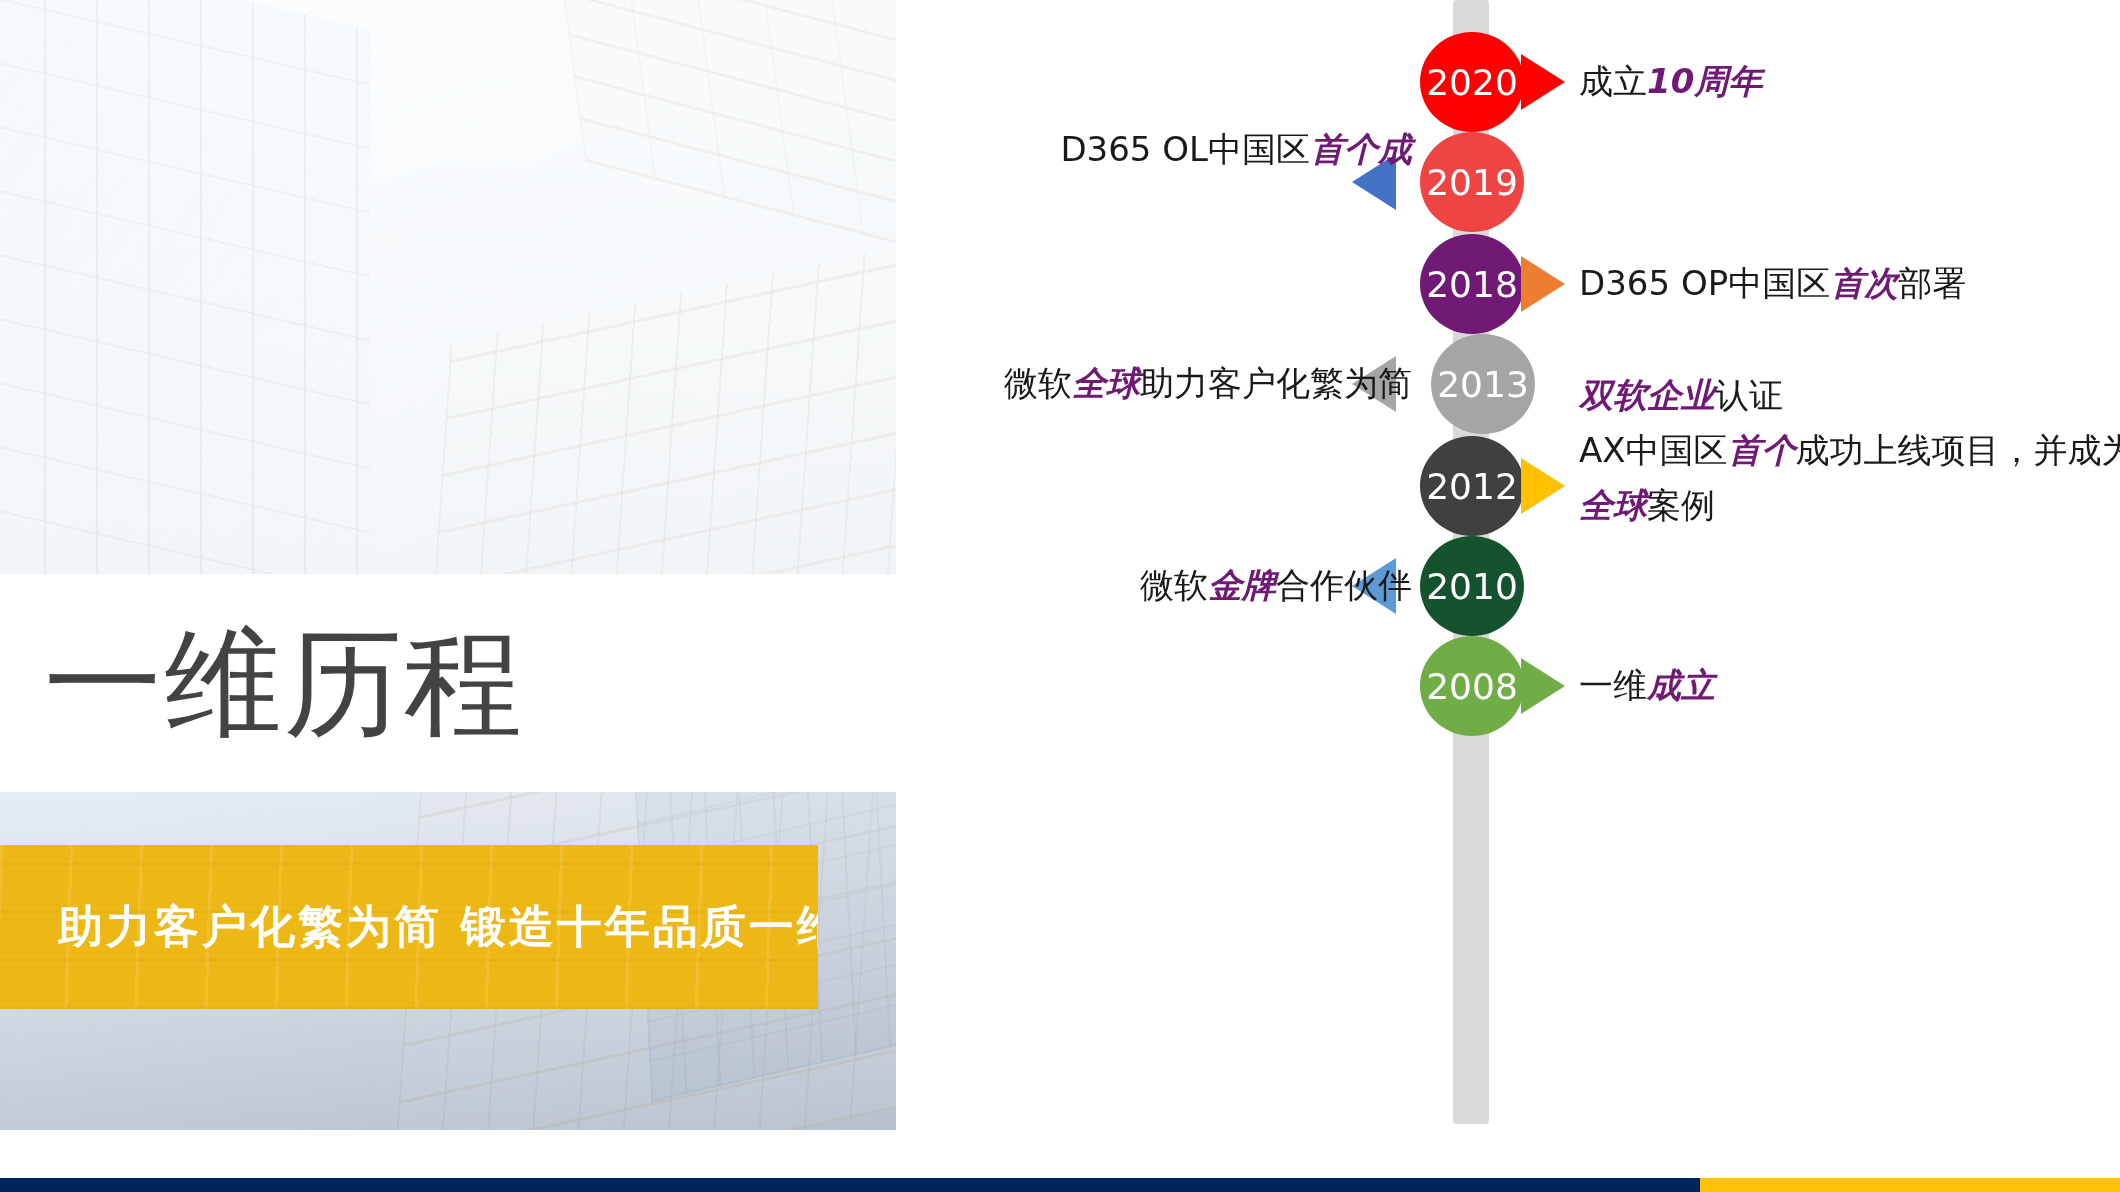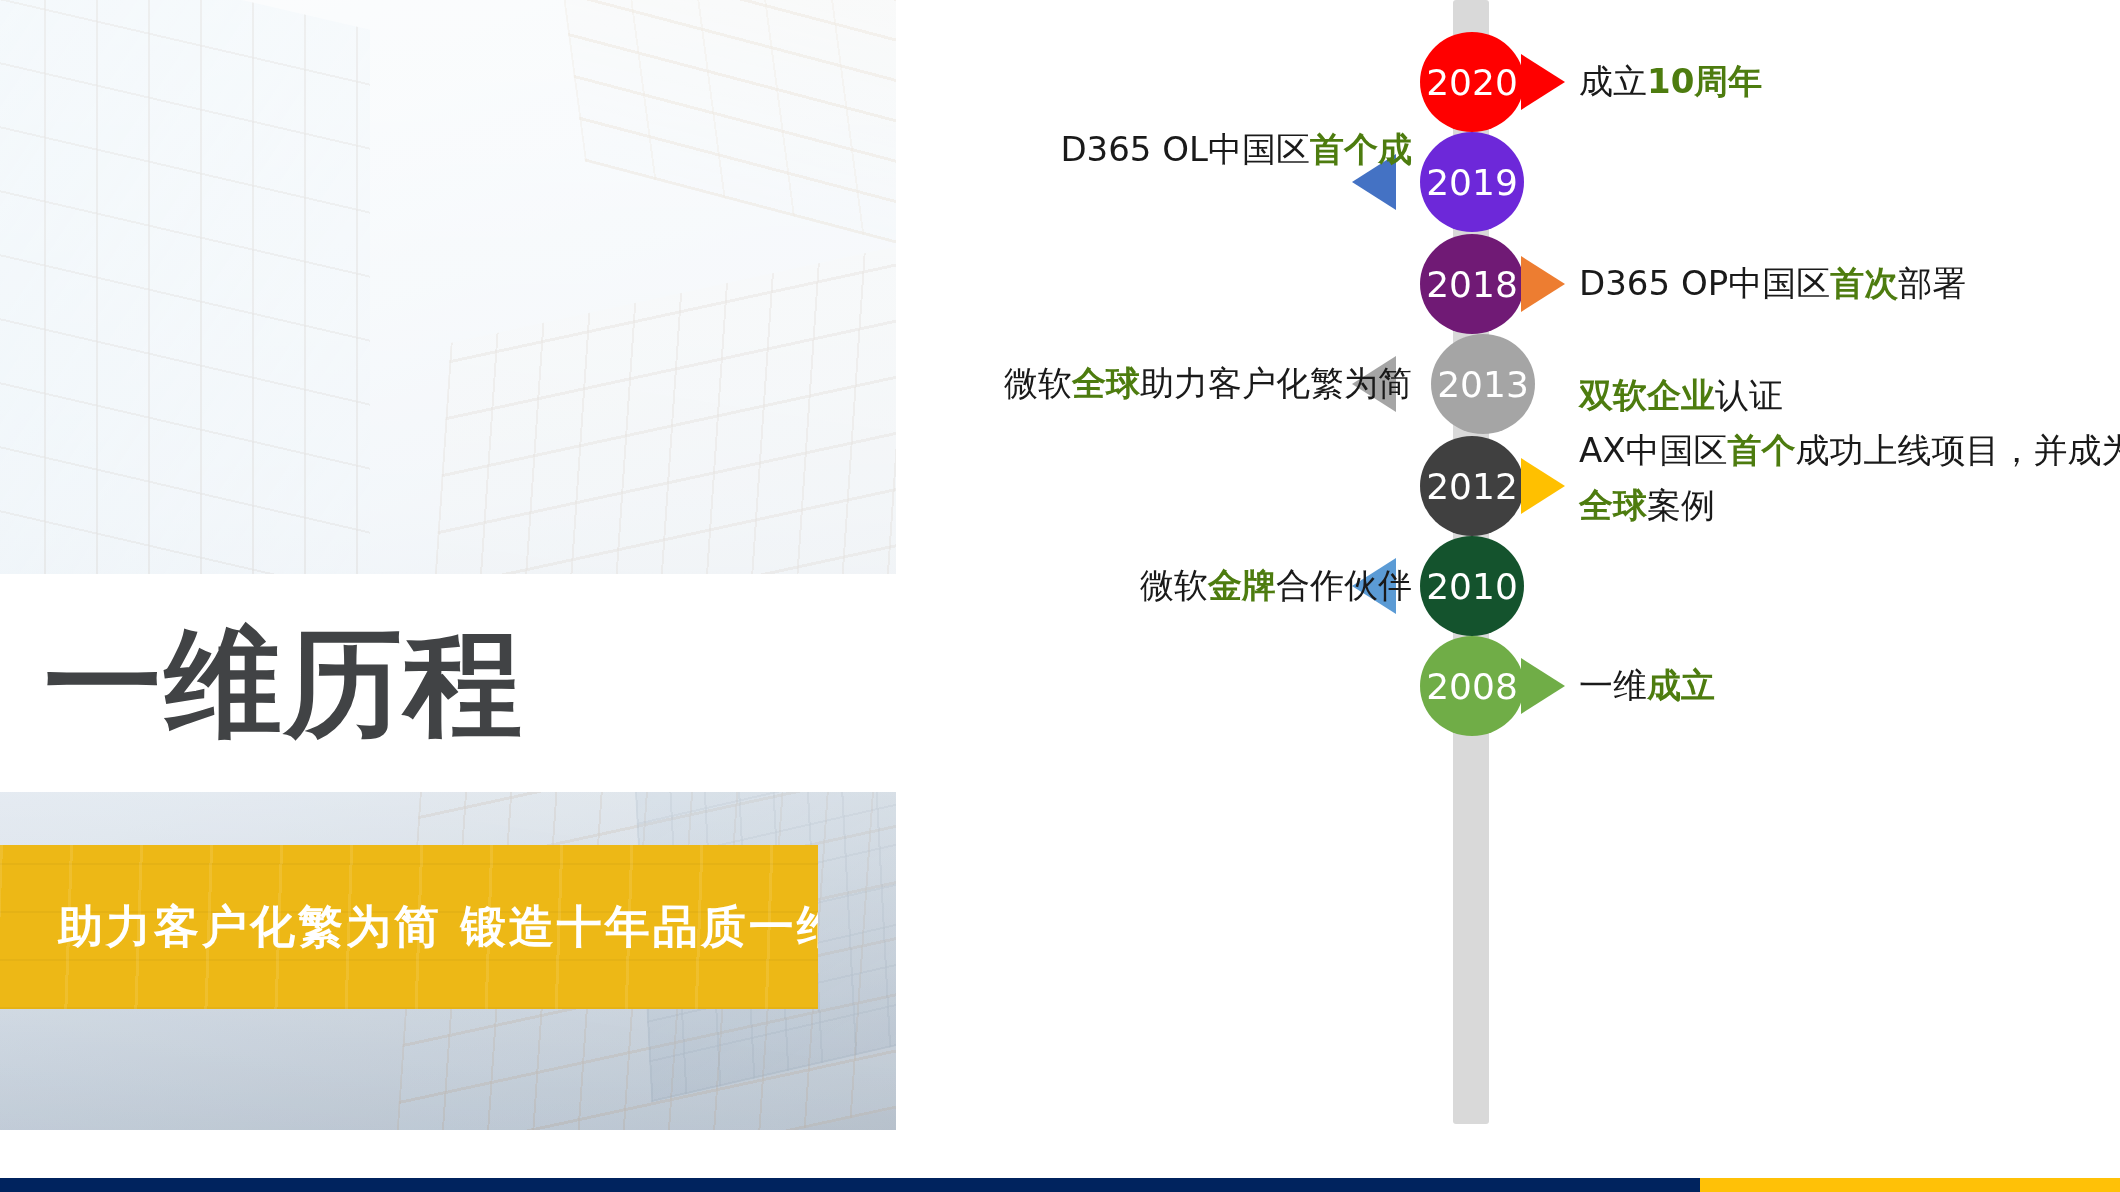--- a/index.html
+++ b/index.html
@@ -62,21 +62,21 @@
   }
 
   #title-band{
     position:absolute;left:0;top:574px;width:896px;height:218px;
     background:#ffffff;
     display:flex;align-items:center;
   }
   #title-text{
     margin-left:44px;
     font-family:"DejaVu Sans","Liberation Sans",sans-serif;
-    font-size:118px;line-height:1;font-weight:700;
+    font-size:118px;line-height:1;font-weight:400;
     color:#414345;letter-spacing:2px;
     white-space:nowrap;
   }
 
   #slogan-band{
     position:absolute;left:0;top:845px;width:818px;height:164px;
     background:#edb816;
     display:flex;align-items:center;
     overflow:hidden;
   }
@@ -119,21 +119,21 @@
   .tri.left{left:456px;border-right:44px solid currentColor;}
 
   .label{
     position:absolute;
     font-family:"DejaVu Sans","Liberation Sans",sans-serif;
     font-size:34px;line-height:1.62;color:#1a1a1a;
     white-space:nowrap;
   }
   .label.r{left:683px;top:-28px;text-align:left;}
   .label.l{right:708px;top:-28px;text-align:right;white-space:normal;}
-  .label .hl{color:#4d7c0f;font-weight:700;}
+  .label .hl{color:#701a75;font-weight:700;font-style:italic;}
   .label .plain{color:#1a1a1a;font-weight:400;}
   .lbl-line{display:block;}
 
   
   #bottom-bar{
     position:absolute;left:0;bottom:0;width:2120px;height:14px;display:flex;
   }
   #bar-navy{width:1700px;height:100%;background:#00235e;}
   #bar-gold{flex:1;height:100%;background:#ffc107;}
 </style>
@@ -162,21 +162,21 @@
   <div id="spine"></div>
   <div id="nodes">
       <div class="node" style="top: 82px;">
         <div class="bubble" style="background: rgb(255, 0, 0);">2020</div>
         <div class="tri right" style="color: rgb(255, 0, 0);"></div>
         <div class="label r">
           <span class="lbl-line"><span class="plain">成立</span><span class="hl">10周年</span></span>
         </div>
       </div>
       <div class="node" style="top: 182px;">
-        <div class="bubble" style="background: #6d28d9;">2019</div>
+        <div class="bubble" style="background: #ef4444;">2019</div>
         <div class="tri left" style="color: rgb(68, 114, 196);"></div>
         <div class="label l" style="top: -60px; width: 640px;">
           <span class="lbl-line"><span class="plain">D365 OL中国区</span><span class="hl">首个成</span></span>
         </div>
       </div>
       <div class="node" style="top: 284px;">
         <div class="bubble" style="background: #701a75;">2018</div>
         <div class="tri right" style="color: rgb(237, 125, 49);"></div>
         <div class="label r">
           <span class="lbl-line"><span class="plain">D365 OP中国区</span><span class="hl">首次</span><span class="plain">部署</span></span>

